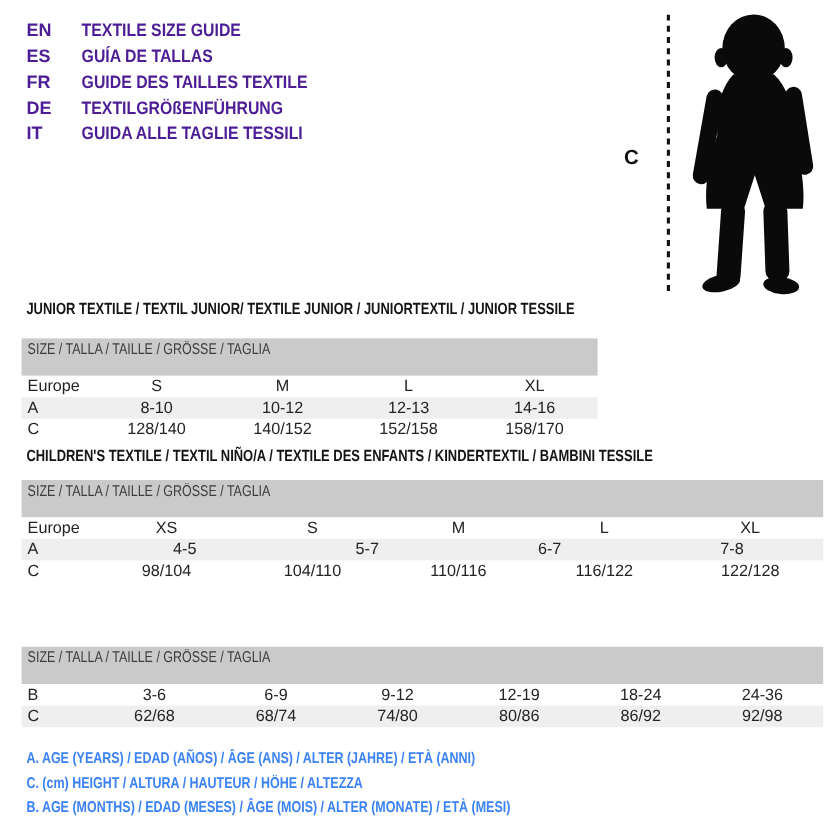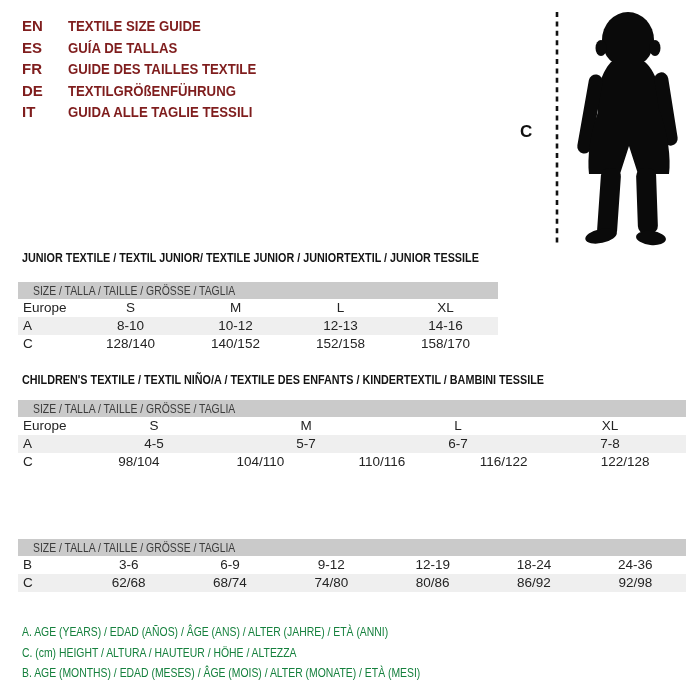--- a/index.html
+++ b/index.html
@@ -5,47 +5,47 @@
   html,body{margin:0;padding:0;background:#ffffff;}
   .canvas{
     position:relative;width:700px;height:700px;background:#ffffff;overflow:hidden;
     font-family:"Liberation Sans","DejaVu Sans",sans-serif;color:#1a1a1a;
   }
   .cond{display:inline-block;transform:scaleX(0.80);transform-origin:0 50%;white-space:nowrap;}
   .condw{display:inline-block;transform:scaleX(0.88);transform-origin:0 50%;white-space:nowrap;}
 
   
   .langs{position:absolute;top:15px;left:22px;}
-  .lang-row{display:flex;height:21.5px;line-height:21.5px;font-size:15px;font-weight:700;color:#7f1d1d;}
+  .lang-row{display:flex;height:21.5px;line-height:21.5px;font-size:15px;font-weight:700;color:#4c1d95;}
   .lang-row .code{width:46px;}
 
   
   .fig{position:absolute;top:6px;left:512px;width:188px;height:244px;margin:0;}
   .c-label{position:absolute;left:8px;top:116px;font-size:17px;font-weight:700;color:#111;}
   .dashline{position:absolute;left:42px;top:6px;}
   .silhouette{position:absolute;left:53px;top:2px;}
 
   
   .tbl-title{position:absolute;left:22px;font-size:13.5px;font-weight:700;color:#141414;line-height:20px;}
   .tbl{position:absolute;left:18px;font-size:13.5px;color:#242424;}
-  .tbl .bar{height:17px;line-height:17px;background:#cacaca;color:#3c3c3c;padding-left:15px;font-size:13px;}
+  .tbl .bar{height:31px;line-height:17px;background:#cacaca;color:#3c3c3c;padding-left:5px;font-size:13px;}
   .tbl .row{display:flex;height:18px;line-height:18px;}
   .tbl .row.alt{background:#efefef;}
   .tbl .lbl{width:60px;padding-left:5px;box-sizing:border-box;}
   .tbl .cell{flex:1;text-align:center;}
   .t1{top:282px;width:480px;}
   .t1t{top:248px;}
   .t2{top:400px;width:668px;}
   .t2t{top:370px;}
   .t3{top:539px;width:668px;}
   .t3t{top:492px;}
 
   
   .legend{position:absolute;top:622px;left:22px;}
-  .legend-line{height:20.5px;line-height:20.5px;font-size:13px;font-weight:400;color:#15803d;}
+  .legend-line{height:20.5px;line-height:20.5px;font-size:13px;font-weight:700;color:#3b82f6;}
 </style>
 </head>
 <body>
 
 <div class="canvas">
 
   <section class="langs">
     <div class="lang-row">
       <span class="code">EN</span>
       <span class="condw">TEXTILE SIZE GUIDE</span>
@@ -122,20 +122,21 @@
 
   <div class="tbl-title t2t">
     <span class="cond">CHILDREN'S TEXTILE / TEXTIL NIÑO/A / TEXTILE DES ENFANTS / KINDERTEXTIL / BAMBINI TESSILE</span>
   </div>
   <div class="tbl t2">
     <div class="bar">
       <span class="cond">SIZE / TALLA / TAILLE / GRÖSSE / TAGLIA</span>
     </div>
     <div class="row">
       <span class="lbl">Europe</span>
+      <span class="cell">XS</span>
       <span class="cell">S</span>
       <span class="cell">M</span>
       <span class="cell">L</span>
       <span class="cell">XL</span>
     </div>
     <div class="row alt">
       <span class="lbl">A</span>
       <span class="cell">4-5</span>
       <span class="cell">5-7</span>
       <span class="cell">6-7</span>

